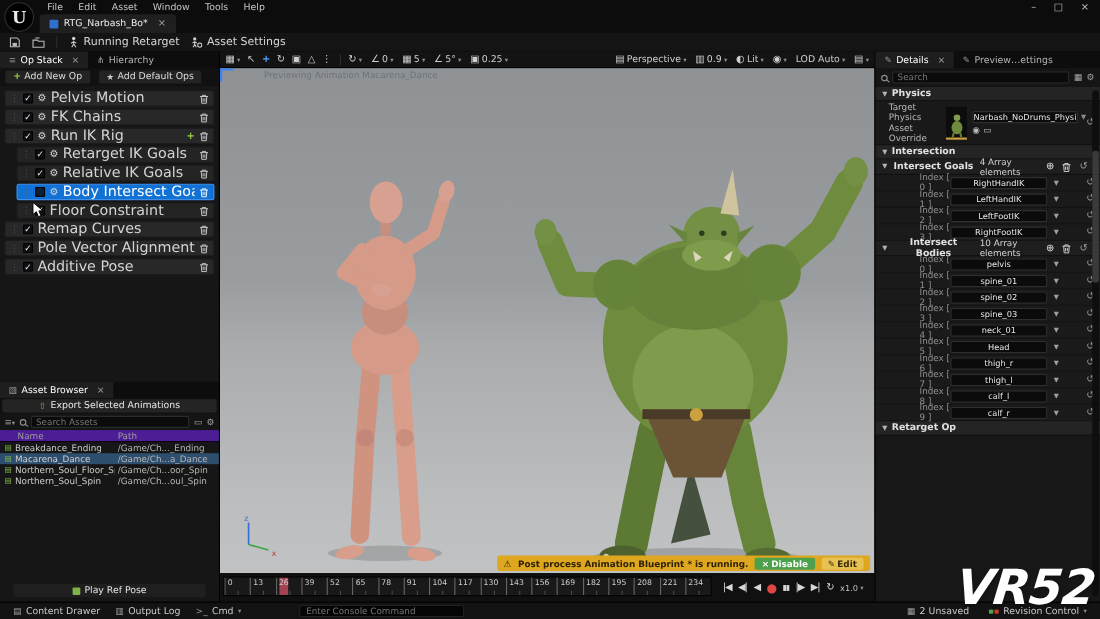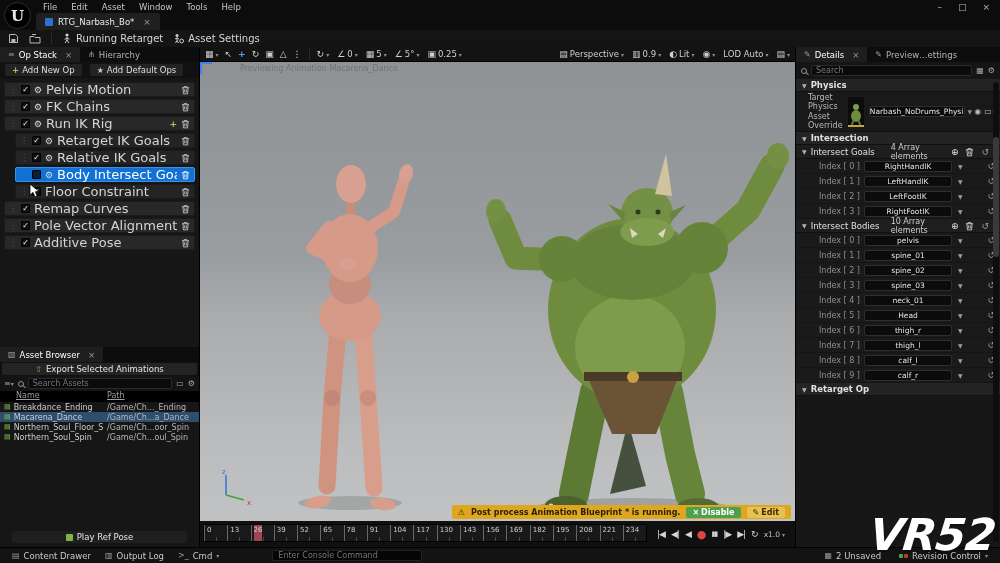--- a/index.html
+++ b/index.html
@@ -60,21 +60,21 @@
   #export-row { padding:1px 2px; background:#101010; }
   #export-btn { height:12px; display:flex; align-items:center; justify-content:center; gap:4px;
                 background:#242424; border-radius:2px; font-size:8.5px; color:#e6e6e6; }
   .exp-ico { color:#7fb349; font-size:8px; }
   #asset-search { height:15px; display:flex; align-items:center; gap:4px; padding:0 4px; background:#141414; }
   .mini-ico { color:#a8a8a8; font-size:8px; }
   .lens { position:relative; width:6px; height:6px; border:1px solid #8f8f8f; border-radius:50%; flex:0 0 auto; }
   .lens:after { content:""; position:absolute; width:4px; height:1px; background:#8f8f8f; right:-3px; bottom:-1px; transform:rotate(40deg); }
   .search-input { flex:1; height:11px; background:#0b0b0b; border:1px solid #2a2a2a; border-radius:2px;
                   color:#cfcfcf; font-size:8px; padding:0 4px; font-family:inherit; outline:none; }
-  #asset-cols { height:11px; display:flex; align-items:flex-start; font-size:8px; color:#9c9c9c; border-bottom:1px solid #000; background:#000000;text-decoration:underline; }
+  #asset-cols { height:11px; display:flex; align-items:flex-end; font-size:8px; color:#9c9c9c; border-bottom:1px solid #000; background:#4c1d95; }
   #asset-cols .c-name { flex:1; padding-left:16px; }
   #asset-cols .c-path { width:92px; }
   .asset-row { height:10px; display:flex; align-items:center; gap:3px; font-size:8px; padding-left:4px; color:#cdcdcd; }
   .asset-row .doc { color:#7fb349; font-size:7px; }
   .asset-row .an { flex:1; white-space:nowrap; overflow:hidden; }
   .asset-row .ap { width:92px; color:#b5b5b5; white-space:nowrap; overflow:hidden; }
   .asset-row.selected { background:#2e4e6e; }
   #play-ref { position:absolute; left:12px; right:12px; bottom:4px; height:12px; background:#1f1f1f; border-radius:2px;
               display:flex; align-items:center; justify-content:center; gap:4px; font-size:8.5px; color:#e3e3e3; }
   .sq-green { width:7px; height:7px; background:#7fb349; border-radius:1px; }
@@ -112,33 +112,33 @@
   .speed { font-size:7.5px; color:#c2c2c2; display:flex; gap:2px; align-items:center; }
 
   
   #details-search { height:17px; display:flex; align-items:center; gap:4px; padding:0 5px; background:#151515; }
   .sec { height:13px; background:#242424; display:flex; align-items:center; gap:4px; padding:0 6px;
          font-weight:bold; font-size:8.5px; color:#e0e0e0; border-bottom:1px solid #101010; }
   .sec .caret, .arr .caret { font-size:6px; color:#b5b5b5; }
   #phys-row { height:40px; background:#191919; display:flex; align-items:center; border-bottom:1px solid #111; }
   #phys-row .plabel { width:88px; padding-left:12px; color:#b8b8b8; font-size:8px; line-height:1.15; }
   #phys-thumb { width:30px; height:30px; background:#0c0c0c; border-bottom:2px solid #c9a23f; margin:0 5px; display:flex; align-items:flex-end; justify-content:center; }
-  .pt-stack { display:flex; flex-direction:row; gap:2px; }
+  .pt-stack { display:flex; flex-direction:column; gap:2px; }
   .chiprow { display:flex; align-items:center; gap:3px; }
   .chipval { width:96px; height:11px; background:#0b0b0b; border:1px solid #2e2e2e; border-radius:2px;
              font-size:7.5px; color:#e6e6e6; display:flex; align-items:center; justify-content:center;
              white-space:nowrap; overflow:hidden; }
   .ico-dim { color:#bdbdbd; font-size:8px; }
   .reset { margin-left:auto; padding-right:5px; color:#9c9c9c; font-size:9px; }
   .arr { height:14px; background:#1e1e1e; border-bottom:1px solid #101010; display:flex; align-items:center; gap:4px; padding:0 6px; font-size:8.5px; }
-  .arr .albl { color:#e0e0e0; font-weight:normal; width:76px; }
+  .arr .albl { color:#e0e0e0; font-weight:bold; width:76px;text-align:center; }
   .arr .acount { flex:1; color:#cfcfcf; font-size:8px; }
   .arr .aico { color:#e0e0e0; font-size:9px; margin-right:3px; }
   .idx-row { height:15px; background:#1a1a1a; border-bottom:1px solid #141414; display:flex; align-items:center; }
-  .idx-row .il { width:68px; padding-left:23px; color:#8f8f8f; font-size:8px; }
+  .idx-row .il { width:68px; padding-left:40px; color:#8f8f8f; font-size:8px; }
   .idx-row .chipval { width:88px; }
   .idx-row .caret { margin-left:6px; font-size:6px; color:#9e9e9e; }
   #lod-row { height:16px; background:#1a1a1a; display:flex; align-items:center; }
   #lod-row .il { width:88px; padding-left:12px; color:#b8b8b8; font-size:8px; }
   #lod-row .chipval { width:118px; justify-content:flex-start; padding-left:6px; }
   #rp-scroll { position:absolute; right:1px; top:35px; bottom:5px; width:6px; background:#0e0e0e; border-radius:3px; }
   #rp-thumb { position:absolute; left:0; right:0; top:55px; height:120px; background:#3a3a3a; border-radius:3px; }
 
   
   #statusbar { position:absolute; left:0; right:0; bottom:0; height:16px; background:#131313; border-top:1px solid #000;

